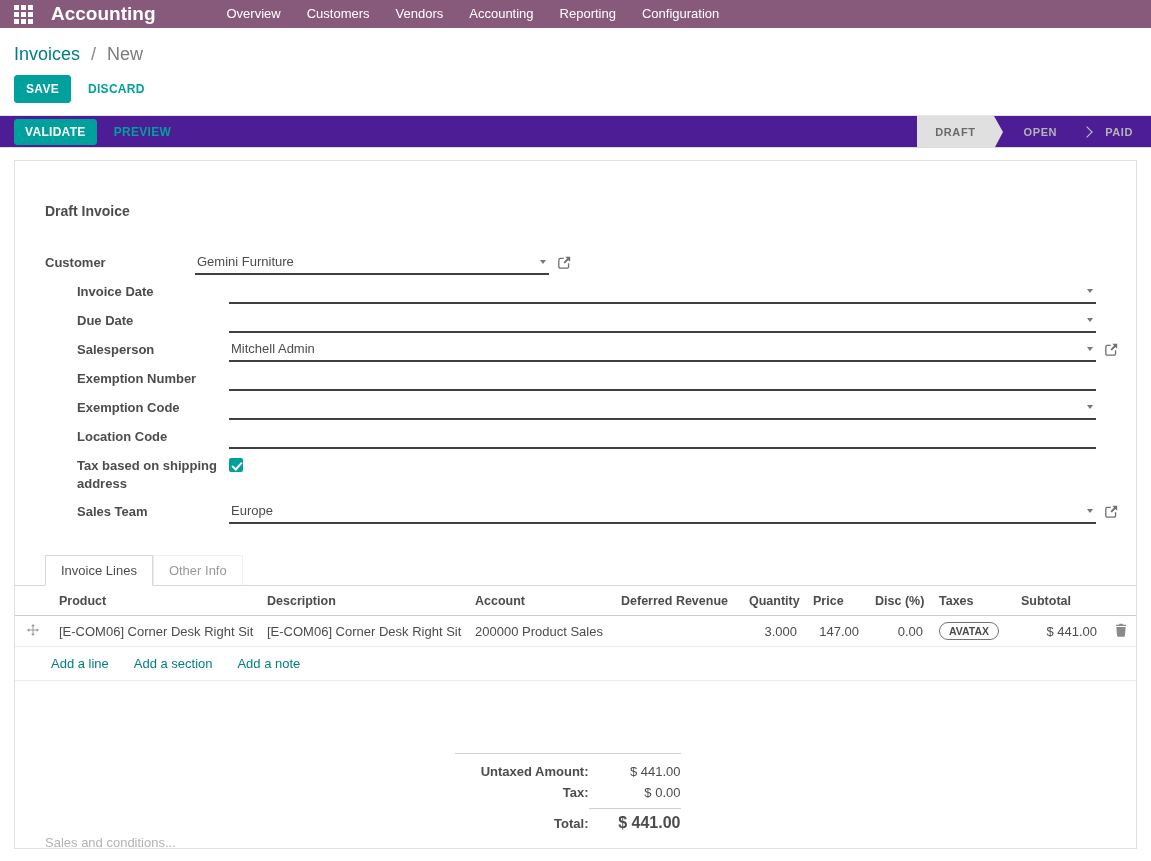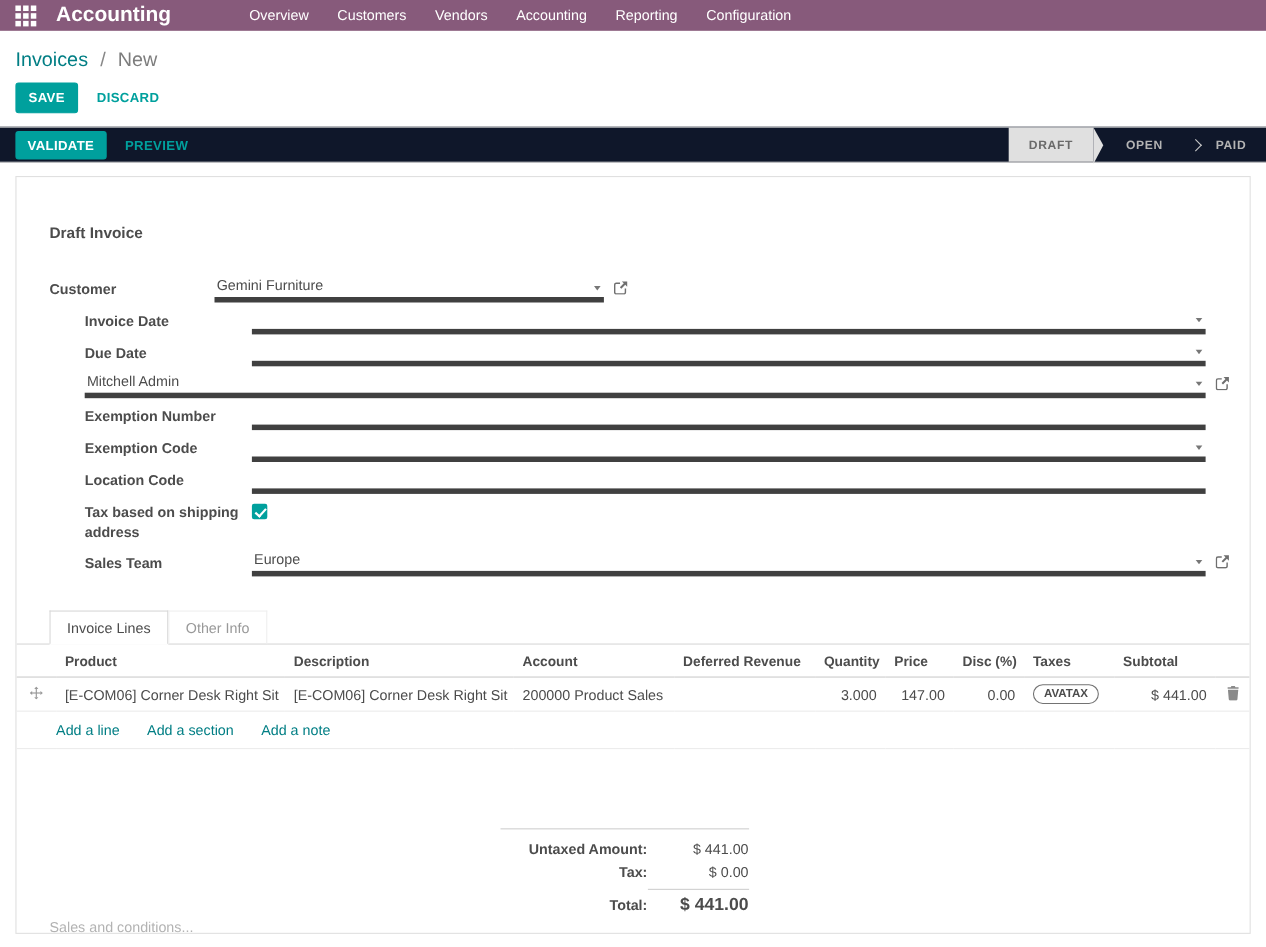--- a/index.html
+++ b/index.html
@@ -27,42 +27,42 @@
   .breadcrumb{font-size:18px;}
   .bc-parent{color:var(--link);cursor:pointer;}
   .bc-sep{color:#888;margin:0 6px;}
   .bc-current{color:#7d7d7d;}
   .action-row{padding:10px 16px 0 14px;display:flex;align-items:center;}
   .btn{font-size:12px;font-weight:bold;letter-spacing:.3px;border-radius:3px;padding:6px 11px;border:1px solid transparent;cursor:pointer;font-family:inherit;}
   .btn-primary{background:var(--accent);color:#fff;border-color:var(--accent);}
   .btn-link{background:none;color:var(--accent);margin-left:10px;padding:6px 6px;}
 
   
-  .statusbar{margin-top:12px;height:33px;background:#0f172a;border-top:1px solid #e4e4e4;border-bottom:1px solid #dcdcdc;display:flex;align-items:stretch;padding-left:14px;}
+  .statusbar{margin-top:12px;height:33px;background:#4c1d95;border-top:1px solid #e4e4e4;border-bottom:1px solid #dcdcdc;display:flex;align-items:stretch;padding-left:14px;}
   .statusbar-left{display:flex;align-items:center;flex:1;}
   .statusbar .btn-primary{padding:5px 10px;}
   .steps{display:flex;margin-right:0;}
   .step{line-height:33px;font-size:11px;font-weight:bold;letter-spacing:.6px;padding:0 18px;color:#b4b4b4;position:relative;cursor:default;}
   .step + .step{margin-left:12px;}
   .step.active{background:#e0e0e0;color:#6a6a6a;}
   .step.active::after{content:"";position:absolute;left:100%;top:0;border-left:9px solid #e0e0e0;border-top:16px solid transparent;border-bottom:17px solid transparent;}
   .step.chev::before{content:"";position:absolute;left:-4px;top:12px;width:7px;height:7px;border-top:1px solid #c8c8c8;border-right:1px solid #c8c8c8;transform:rotate(45deg);}
 
   
   .sheet{margin:12px 14px 0;border:1px solid #e0e0e0;background:#fff;height:689px;display:flex;flex-direction:column;overflow:hidden;}
   .sheet-title{font-size:14px;font-weight:bold;padding:42px 16px 0 30px;}
 
   
   .form{display:flex;padding:30px 16px 0 30px;flex-direction:column;}
   .fcol-left{width:528px;flex-shrink:0;}
   .fcol-right{flex:1;margin-left:32px;}
   .frow{display:flex;margin-bottom:2px;min-height:27px;}
   .flabel{width:150px;flex-shrink:0;font-weight:bold;font-size:13px;line-height:18px;padding-top:5px;}
   .fcol-right .flabel{width:152px;}
-  .fwidget{flex:1;position:relative;border-bottom:5px solid #404040;height:26px;display:flex;align-items:center;font-size:13px;cursor:text;}
+  .fwidget{flex:1;position:relative;border-bottom:2px solid #404040;height:26px;display:flex;align-items:center;font-size:13px;cursor:text;}
   .fwidget.nouline{border-bottom:none;cursor:default;}
   .fvalue{padding-left:2px;white-space:nowrap;overflow:hidden;}
   .caret{position:absolute;right:3px;top:11px;width:0;height:0;border-left:3.5px solid transparent;border-right:3.5px solid transparent;border-top:4px solid #777;}
   .fext{width:24px;flex-shrink:0;padding-left:9px;padding-top:6px;}
   .checkbox{width:14px;height:14px;background:var(--accent);border-radius:2px;position:relative;margin-top:6px;cursor:pointer;}
   .checkbox::after{content:"";position:absolute;left:4.5px;top:1.5px;width:4px;height:8px;border-right:2px solid #fff;border-bottom:2px solid #fff;transform:rotate(42deg);}
 
   
   .tabs{margin-top:28px;padding-left:30px;border-bottom:1px solid #d8d8d8;display:flex;}
   .tab{font-size:13px;padding:7px 15px;margin-bottom:-1px;border:1px solid transparent;cursor:pointer;}
@@ -176,20 +176,21 @@
       </div>
       <div class="frow">
         <div class="flabel">Due Date</div>
         <div class="fwidget">
           <span class="fvalue"></span>
           <span class="caret"></span>
         </div>
         <span class="fext"></span>
       </div>
       <div class="frow">
+        <div class="flabel">Salesperson</div>
         <div class="fwidget">
           <span class="fvalue">Mitchell Admin</span>
           <span class="caret"></span>
         </div>
         <span class="fext">
           <svg width="13" height="13" viewBox="0 0 16 16">
               <path fill="none" stroke="#6f6f6f" stroke-width="1.6" d="M7 3H2.8A1.8 1.8 0 0 0 1 4.8v8.4A1.8 1.8 0 0 0 2.8 15h8.4a1.8 1.8 0 0 0 1.8-1.8V9"></path>
               <path fill="#6f6f6f" d="M9 1h6v6l-2.2-2.2-4.4 4.4-1.6-1.6 4.4-4.4L9 1z"></path>
             </svg>
         </span>

